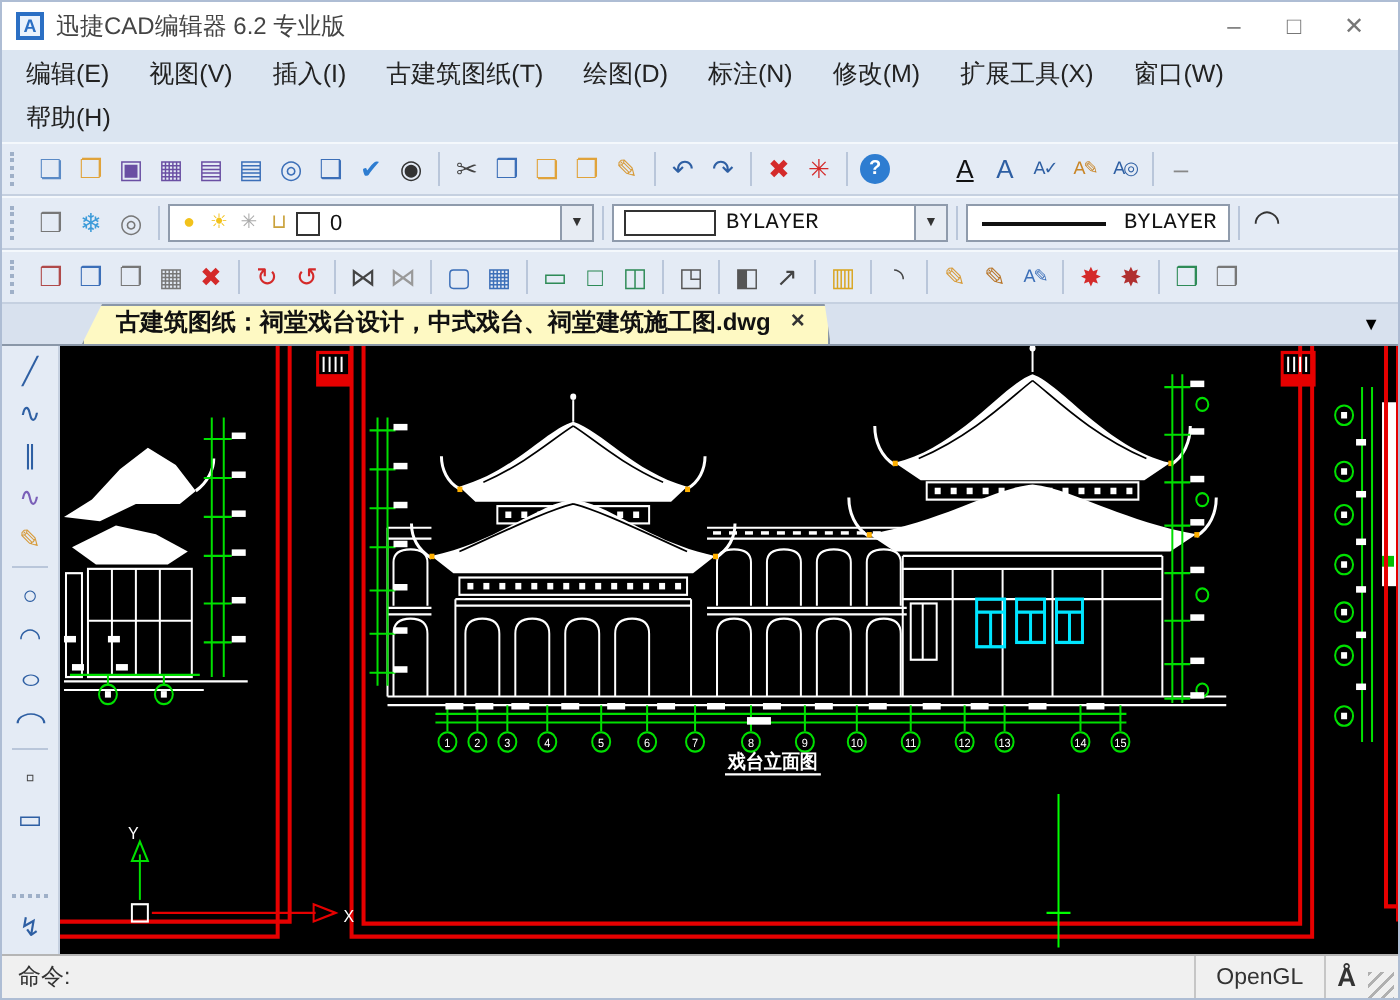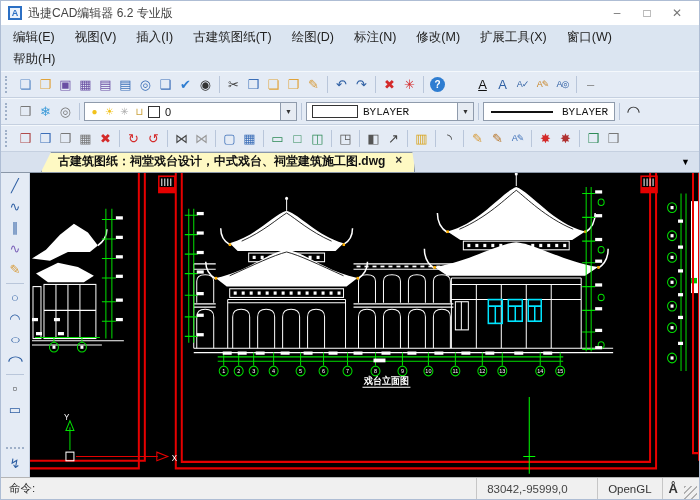--- a/index.html
+++ b/index.html
@@ -573,18 +573,17 @@
           <path d="M166,441 L155,437 V445 Z" stroke="#e60000" fill="none"></path>
           <text x="170" y="445" font-size="8" fill="#fff">X</text>
         </g>
       </svg>
     </div>
   </div>
 
 
   <div class="statusbar">
     <div class="cmd">命令:</div>
-    <div class="status-sec coords">83042,-95999,0</div>
     <div class="status-sec">OpenGL</div>
     <div class="status-sec compass">Å</div>
     <span class="resize-grip"></span>
   </div>
 </div>
 
 </body></html>

